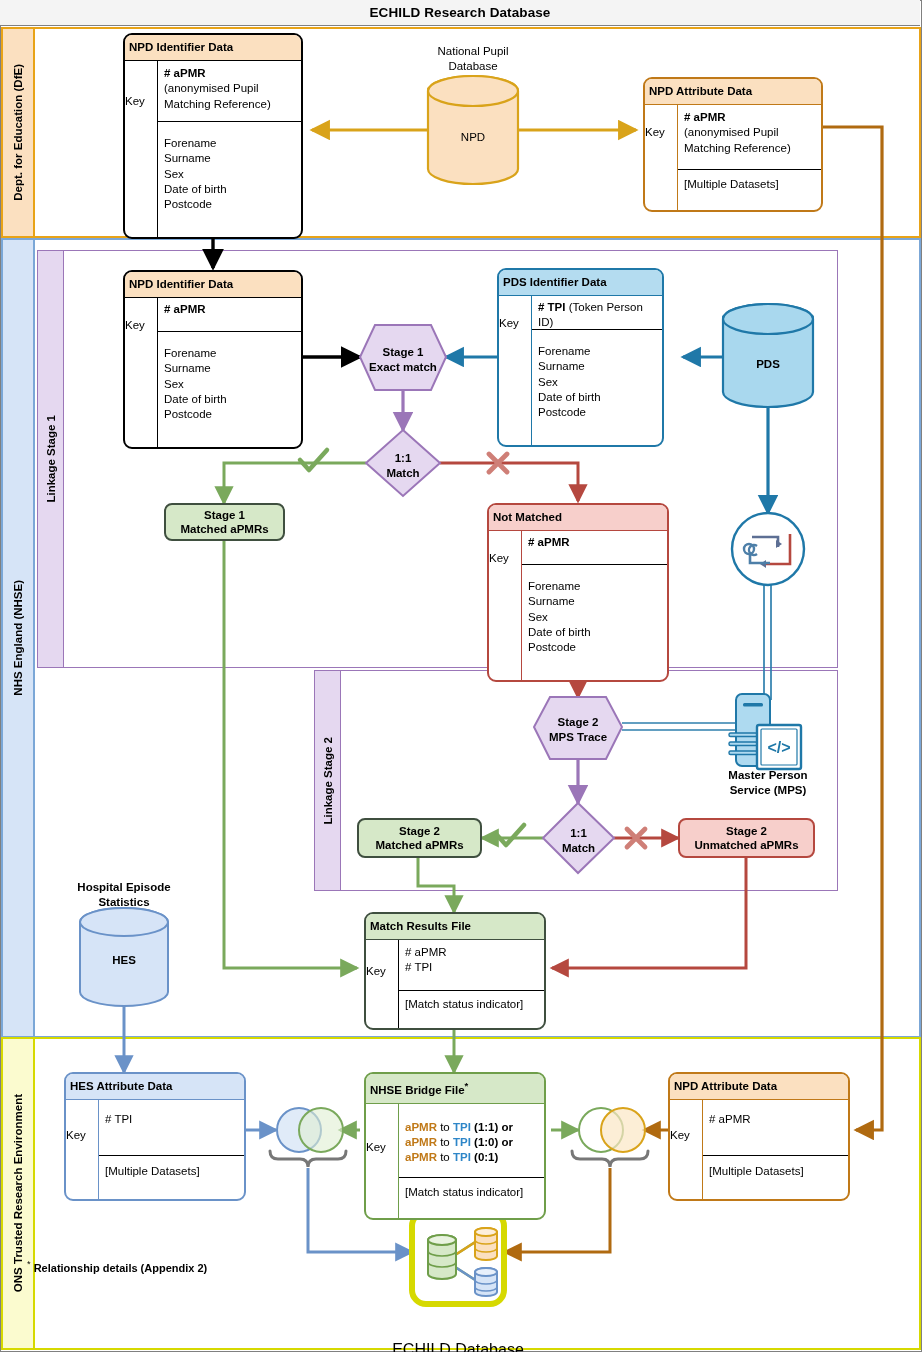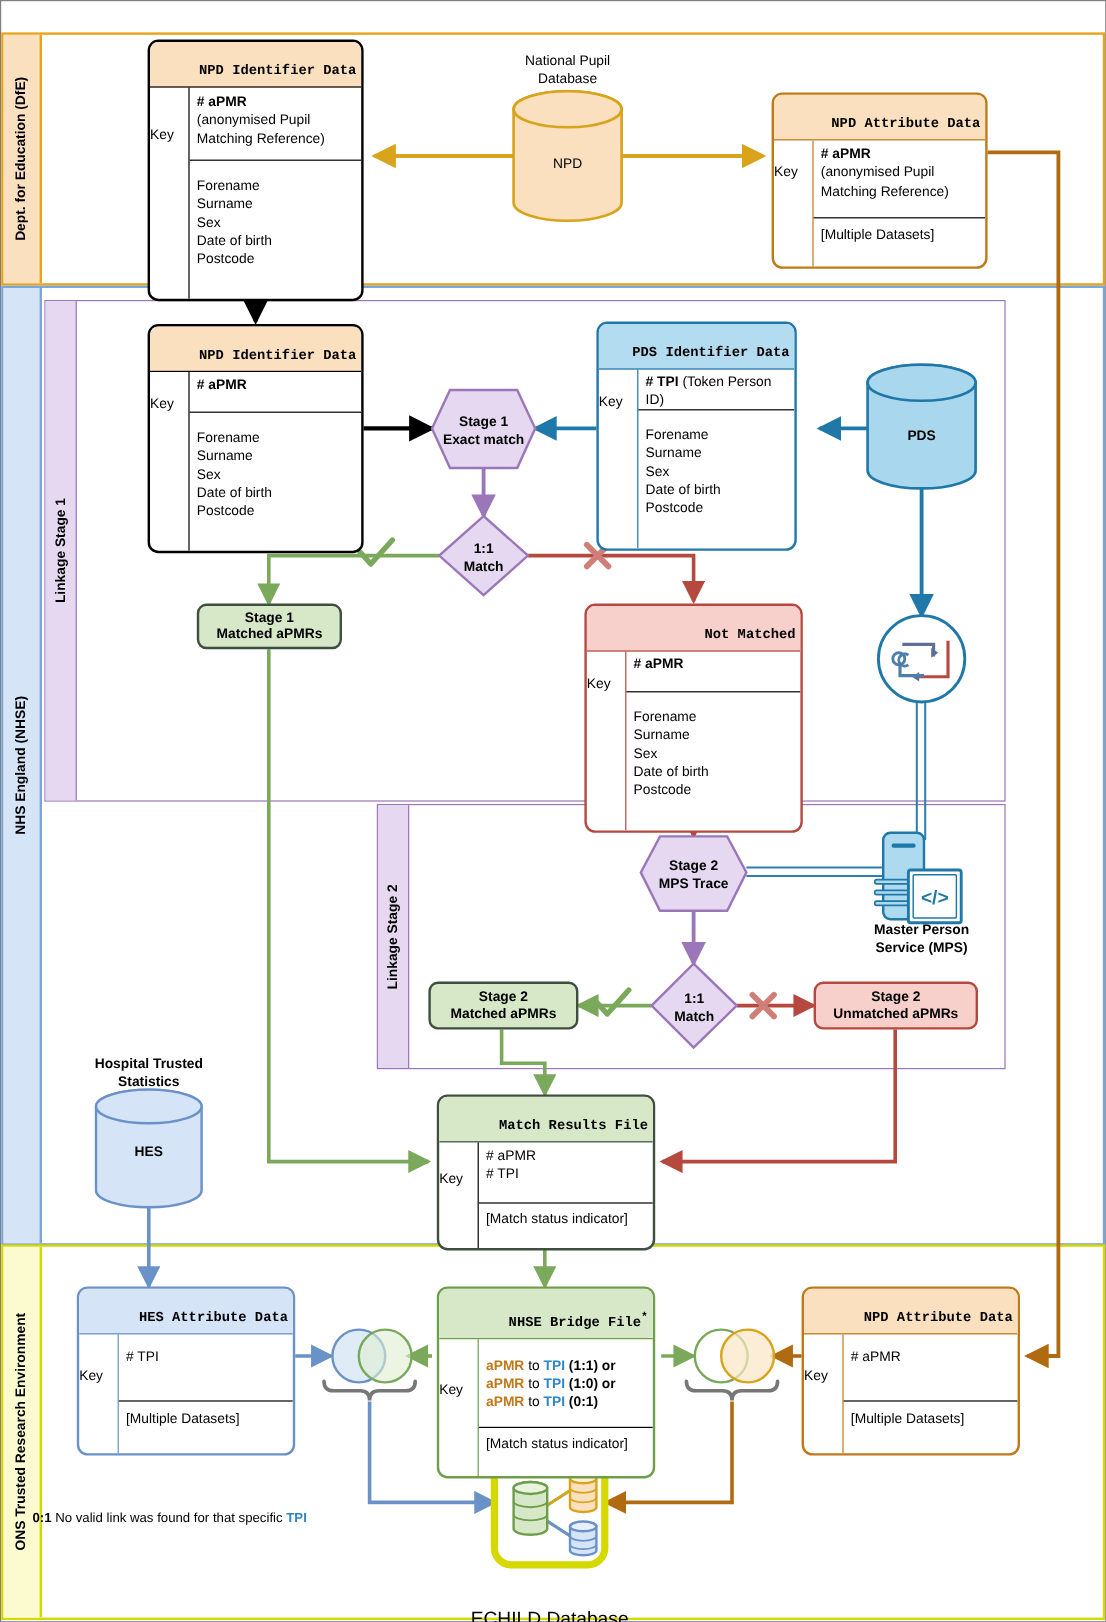--- a/index.html
+++ b/index.html
@@ -45,22 +45,22 @@
   .stagebox{border:1.5px solid #9b76b8;background:transparent;}
   #stage1box{left:37px;top:250px;width:801px;height:418px;}
   #stage2box{left:314px;top:670px;width:524px;height:221px;}
   .stageband{left:0;top:0;width:26px;height:100%;background:#e5d8f0;border-right:1.5px solid #9b76b8;
     display:flex;align-items:center;justify-content:center;}
   .stageband span{writing-mode:vertical-rl;transform:rotate(180deg);font-size:11.5px;font-weight:bold;white-space:nowrap;}
 
   
   .ent{border-radius:9px;overflow:hidden;background:#fff;}
   .ent .hdr{
-    text-align:right;font-size:11.5px;font-weight:bold;
-    padding:18px 4px 6px 4px;line-height:1.15;font-family:Liberation Mono, monospace;
+    text-align:left;font-size:11.5px;font-weight:bold;
+    padding:6px 4px 6px 4px;line-height:1.15;
   }
   .ent .body{display:flex;}
   .ent .keycol{
     width:32px;flex:0 0 32px;display:flex;align-items:flex-start;justify-content:center;
     font-size:11.5px;padding-top:9px;
   }
   .ent .fields{flex:1;}
   .ent .sec{padding:5px 6px;font-size:11.5px;line-height:1.32;}
 
   
@@ -123,20 +123,23 @@
 
   svg{position:absolute;left:0;top:0;overflow:visible;}
   #overlay{left:0;top:0;width:922px;height:1352px;pointer-events:none;}
 </style>
 </head>
 <body>
 
 <div id="root">
 
   <div class="abs" id="frame"></div>
+  <div class="abs" id="titlebar">
+    <span>ECHILD Research Database</span>
+  </div>
 
   <div class="abs lane" id="lane-dfe">
     <div class="abs laneband" id="band-dfe">
       <span>Dept. for Education (DfE)</span>
     </div>
   </div>
   <div class="abs lane" id="lane-nhse">
     <div class="abs laneband" id="band-nhse">
       <span>NHS England (NHSE)</span>
     </div>
@@ -435,21 +438,21 @@
   </div>
   <div class="abs lbl" style="left:428px;top:130px;width:90px;font-weight:normal;">
     <span>NPD</span>
   </div>
 
   <div class="abs lbl" style="left:723px;top:357px;width:90px;">
     <span>PDS</span>
   </div>
 
   <div class="abs lbl" style="left:64px;top:880px;width:120px;">
-    <div>Hospital Trusted</div>
+    <div>Hospital Episode</div>
     <div>Statistics</div>
   </div>
   <div class="abs lbl" style="left:80px;top:953px;width:88px;">
     <span>HES</span>
   </div>
 
   <div class="abs lbl reg" style="left:388px;top:1311px;width:140px;font-size:16px;margin-top:29px;">
     <span>ECHILD Database</span>
   </div>
 
@@ -675,17 +678,18 @@
         </div>
         <div class="sec" style="height:30px;padding-top:8px;">
           <div>[Multiple Datasets]</div>
         </div>
       </div>
     </div>
   </div>
 
   <div class="abs" id="footnote">
     <div>
-      <span class="code">0:1</span><span> No valid link was found for that specific </span><span class="tpi">TPI</span>
+      <sup>*</sup>
+      <span class="fn-title">Relationship details (Appendix 2)</span>
     </div>
   </div>
 
 </div>
 
 </body></html>

